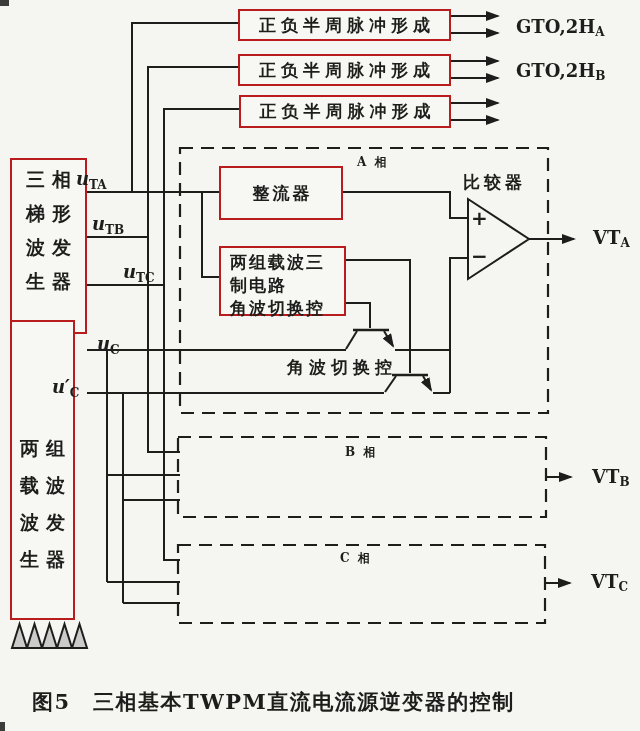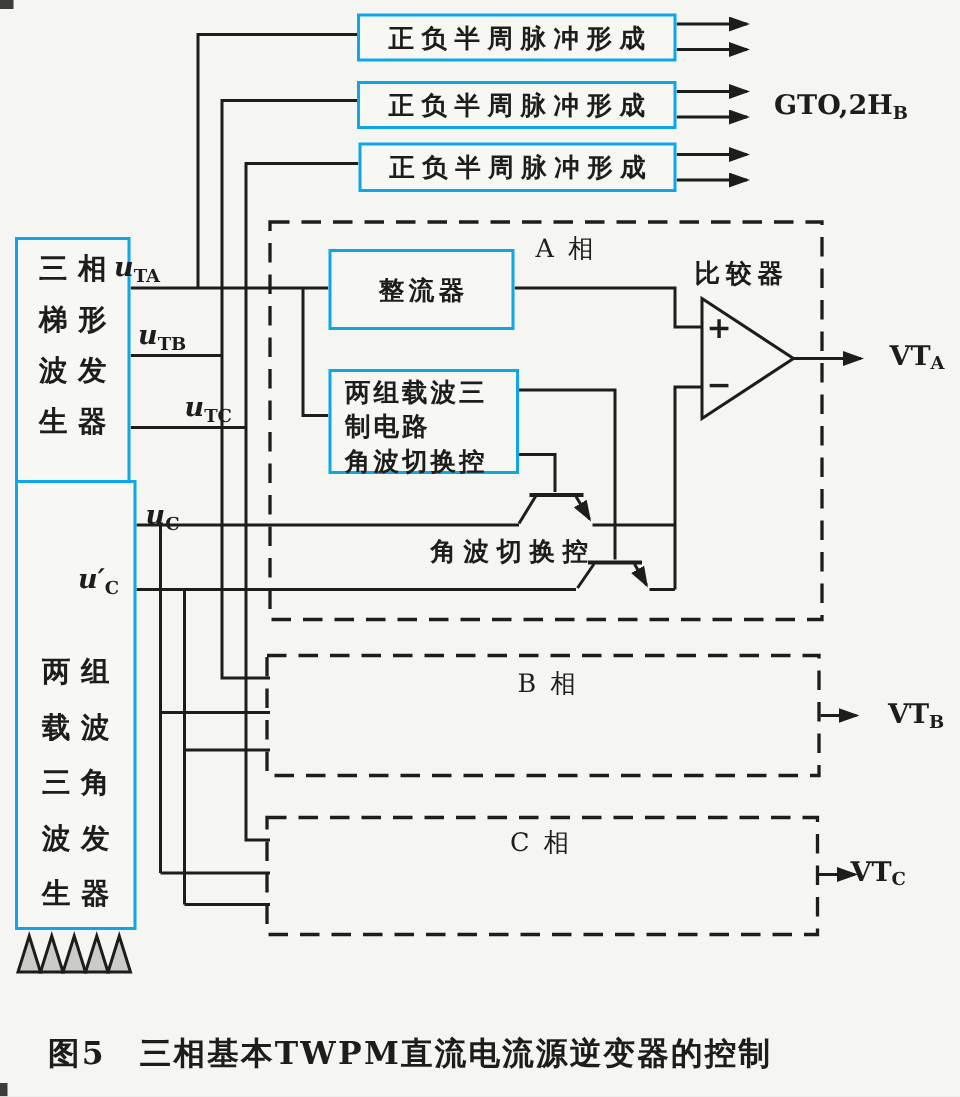--- a/index.html
+++ b/index.html
@@ -1,34 +1,34 @@
 <!DOCTYPE html>
 <html><head>
 <meta charset="utf-8">
 <style>
   html,body{margin:0;padding:0;background:#e8e8e6;}
   .stage{position:relative;width:640px;height:731px;background:#f5f5f2;overflow:hidden;
          font-family:"DejaVu Sans",sans-serif;color:#1d1d1b;}
   .abs{position:absolute;}
   svg.wires{position:absolute;left:0;top:0;}
-  .box{position:absolute;border:2px solid #0ea5e9;background:#f7f7f4;box-sizing:border-box;}
+  .box{position:absolute;border:2px solid #b91c1c;background:#f7f7f4;box-sizing:border-box;}
   .pulse-box{display:flex;align-items:center;justify-content:center;
              font-size:17px;font-weight:600;letter-spacing:5px;
              font-family:"DejaVu Serif",serif;white-space:nowrap;text-indent:5px;}
   .gen-box{display:flex;flex-direction:column;align-items:center;}
   .gen-row{font-size:19px;font-weight:600;letter-spacing:7px;text-indent:7px;
            font-family:"DejaVu Serif",serif;line-height:34px;white-space:nowrap;}
   .carrier-rows{position:absolute;left:0;right:0;top:108px;text-align:center;}
   .carrier-rows .gen-row{line-height:37px;}
   .rect-box{display:flex;align-items:center;justify-content:center;
             font-size:17px;font-weight:600;letter-spacing:3px;text-indent:3px;
             font-family:"DejaVu Serif",serif;}
   .ctrl-box{padding:3px 0 0 9px;font-size:17px;font-weight:600;line-height:23px;
             letter-spacing:2px;font-family:"DejaVu Serif",serif;}
-  .phase-label{font-size:17px;font-weight:400;letter-spacing:2px;
+  .phase-label{font-size:12px;font-weight:700;letter-spacing:2px;
                font-family:"DejaVu Serif",serif;white-space:nowrap;}
   .cn-label{font-size:17px;font-weight:600;font-family:"DejaVu Serif",serif;white-space:nowrap;}
   .sig{font-size:18px;font-weight:700;font-style:italic;
        font-family:"DejaVu Serif",serif;white-space:nowrap;}
   .sig sub{font-size:12px;font-style:normal;font-weight:600;vertical-align:-4px;letter-spacing:0;}
   .latin{font-size:18px;font-weight:700;font-family:"DejaVu Serif",serif;white-space:nowrap;}
   .latin sub{font-size:12px;vertical-align:-3px;}
   .opamp-sign{font-size:20px;font-weight:600;line-height:1;font-family:"DejaVu Sans",sans-serif;}
   .caption{font-size:21px;font-weight:700;letter-spacing:1.5px;
            font-family:"DejaVu Serif",serif;white-space:nowrap;}
@@ -118,25 +118,24 @@
     <span>正负半周脉冲形成</span>
   </div>
 
   <div class="box gen-box abs" style="left:10px;top:158px;width:77px;height:176px;padding-top:2px;">
     <div class="gen-row">三相</div>
     <div class="gen-row">梯形</div>
     <div class="gen-row">波发</div>
     <div class="gen-row">生器</div>
   </div>
 
-  <div class="box abs" style="left:10px;top:320px;width:81px;height:300px;">
+  <div class="box abs" style="left:10px;top:320px;width:65px;height:300px;">
     <div class="carrier-rows">
       <div class="gen-row">两组</div>
       <div class="gen-row">载波</div>
-      <div class="gen-row">三角</div>
       <div class="gen-row">波发</div>
       <div class="gen-row">生器</div>
     </div>
   </div>
 
   <div class="box rect-box abs" style="left:219px;top:166px;width:124px;height:54px;">
     <span>整流器</span>
   </div>
 
   <div class="box ctrl-box abs" style="left:219px;top:246px;width:127px;height:70px;">
@@ -145,33 +144,34 @@
     <div>角波切换控</div>
   </div>
 
   <div class="sig abs" style="left:76px;top:168px;"><span>u</span><sub>TA</sub></div>
   <div class="sig abs" style="left:92px;top:213px;"><span>u</span><sub>TB</sub></div>
   <div class="sig abs" style="left:92px;top:261px;margin-left:31px;"><span>u</span><sub>TC</sub></div>
 
   <div class="sig abs" style="left:57px;top:333px;margin-left:40px;"><span>u</span><sub>C</sub></div>
   <div class="sig abs" style="left:52px;top:376px;"><span>u′</span><sub>C</sub></div>
 
+  <div class="latin abs" style="left:516px;top:16px;"><span>GTO,2H</span><sub>A</sub></div>
   <div class="latin abs" style="left:516px;top:60px;"><span>GTO,2H</span><sub>B</sub></div>
 
   <div class="phase-label abs" style="left:357px;top:154px;">A 相</div>
   <div class="phase-label abs" style="left:345px;top:444px;">B 相</div>
   <div class="phase-label abs" style="left:340px;top:550px;">C 相</div>
 
   <div class="cn-label abs" style="left:463px;top:171px;letter-spacing:4px;">比较器</div>
   <div class="cn-label abs" style="left:287px;top:356px;letter-spacing:5px;">角波切换控</div>
 
   <div class="opamp-sign abs" style="left:471px;top:208px;">+</div>
   <div class="opamp-sign abs" style="left:471px;top:246px;">−</div>
 
   <div class="latin abs" style="left:593px;top:227px;"><span>VT</span><sub>A</sub></div>
   <div class="latin abs" style="left:592px;top:466px;"><span>VT</span><sub>B</sub></div>
-  <div class="latin abs" style="left:567px;top:571px;"><span>VT</span><sub>C</sub></div>
+  <div class="latin abs" style="left:591px;top:571px;"><span>VT</span><sub>C</sub></div>
 
   <div class="caption abs" style="left:32px;top:688px;">图5　三相基本TWPM直流电流源逆变器的控制</div>
 
   <div class="artifact" style="left:0;top:0;width:9px;height:6px;"></div>
   <div class="artifact" style="left:0;top:722px;width:5px;height:9px;"></div>
 </div>
 
 </body></html>

